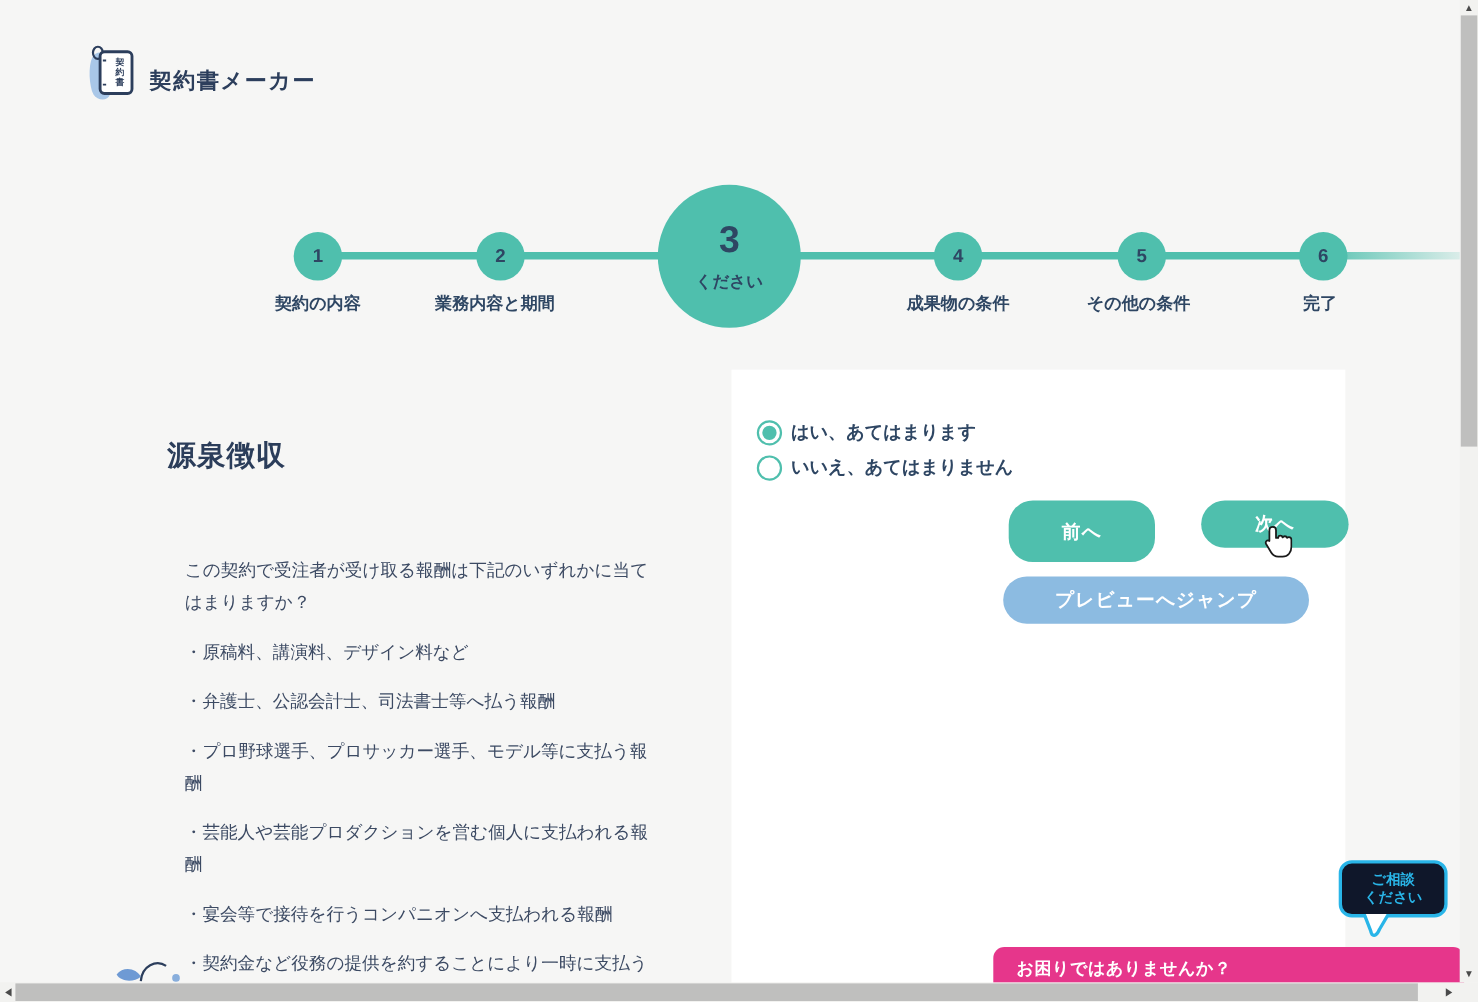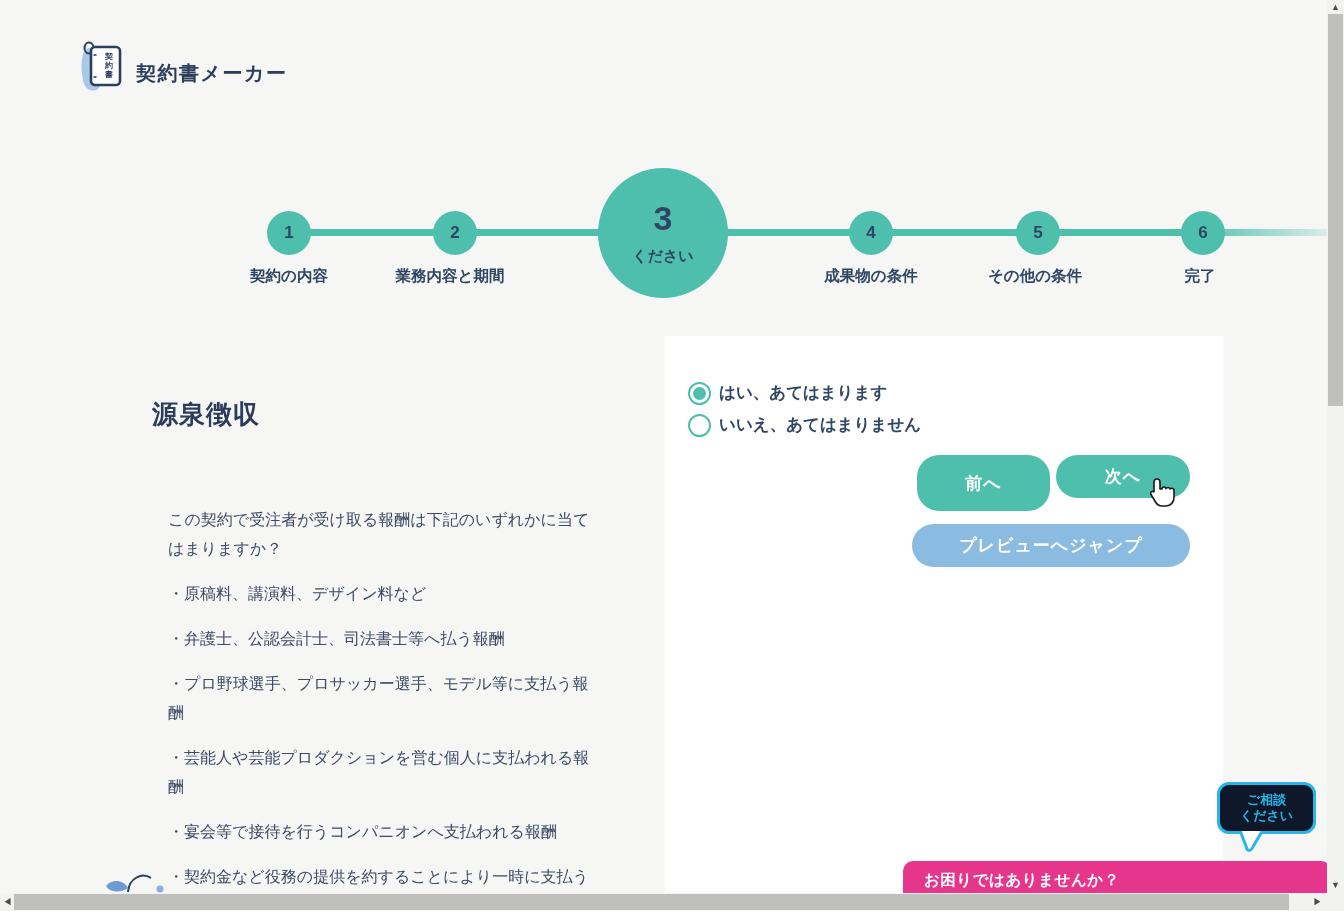--- a/index.html
+++ b/index.html
@@ -58,21 +58,21 @@
   .opt-label { margin-left:8px; font-size:16.5px; font-weight:600; color:#2e4663; white-space:nowrap; }
 
   
   .btn {
     display:flex; align-items:center; justify-content:center;
     border:none; border-radius:22px; color:#ffffff;
     font-family:"Liberation Sans", sans-serif;
     font-size:17px; font-weight:600; cursor:pointer; letter-spacing:1px;
   }
   .btn-prev { left:917px; top:455px; width:133px; height:56px; background:#4fbfad; }
-  .btn-next { left:1056px; top:455px; width:134px; height:43px; background:#4fbfad; }
+  .btn-next { left:1092px; top:455px; width:134px; height:43px; background:#4fbfad; }
   .btn-preview { left:912px; top:524px; width:278px; height:43px; background:#8cbbe1; }
 
   
   .bubble {
     left:1217px; top:782px; width:99px; height:52px; background:#0f172a;
     border:3px solid #29b5e8; border-radius:12px;
     display:flex; flex-direction:column; align-items:center; justify-content:center;
     font-size:13px; font-weight:bold; color:#29b5e8; line-height:16px; cursor:pointer;
   }
   .bubble-tail { left:1236px; top:831px; }

